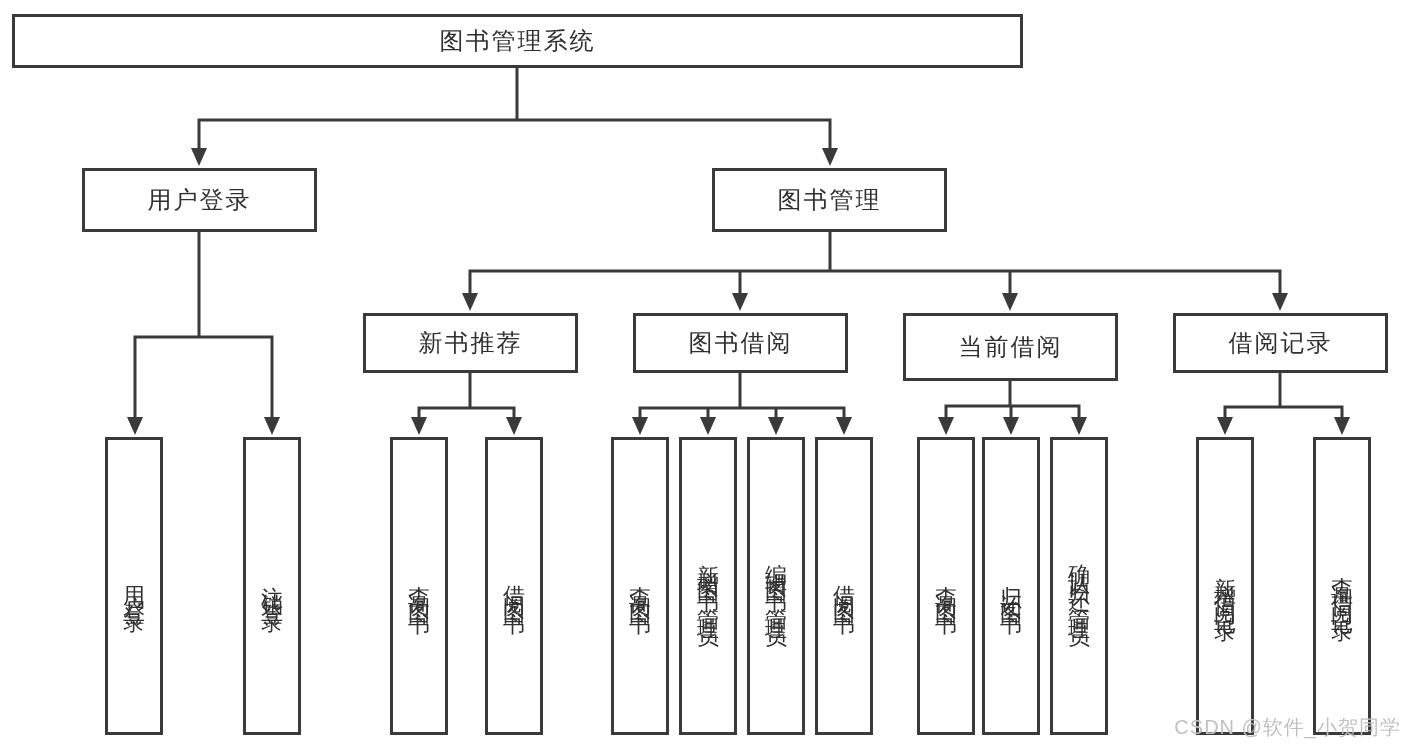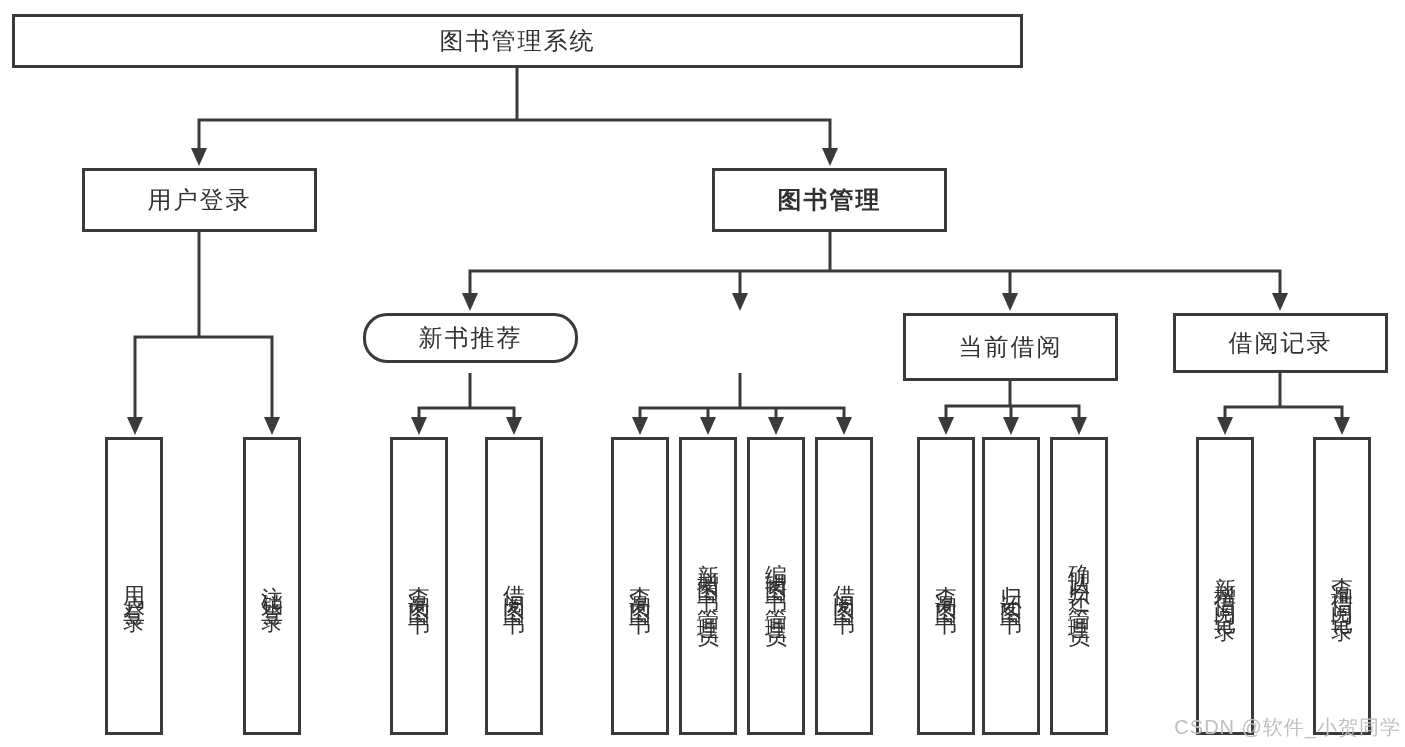--- a/index.html
+++ b/index.html
@@ -25,23 +25,23 @@
   }
   .h-node span{font-size:24px;letter-spacing:2px;white-space:nowrap;}
   .v-node span{
     writing-mode:vertical-rl;text-orientation:mixed;
     font-size:22px;letter-spacing:9px;line-height:1;white-space:nowrap;
   }
   
   .n-root{left:12px;top:14px;width:1011px;height:54px;}
   
   .n-userlogin{left:82px;top:168px;width:235px;height:64px;}
-  .n-bookmgmt{left:712px;top:168px;width:235px;height:64px;font-weight:bold;}
+  .n-bookmgmt{left:712px;top:168px;width:235px;height:64px;}
   
-  .n-newbook{left:363px;top:313px;width:215px;height:50px;border-radius:24px;}
+  .n-newbook{left:363px;top:313px;width:215px;height:60px;}
   .n-bookborrow{left:633px;top:313px;width:215px;height:60px;}
   .n-curborrow{left:903px;top:313px;width:215px;height:68px;}
   .n-borrowrec{left:1173px;top:313px;width:215px;height:60px;}
   
   .leaf{top:437px;width:58px;height:298px;}
   .n-a1{left:105px;} .n-a2{left:243px;}
   .n-b1{left:390px;} .n-b2{left:485px;}
   .n-c1{left:611px;} .n-c2{left:679px;} .n-c3{left:747px;} .n-c4{left:815px;}
   .n-d1{left:917px;} .n-d2{left:982px;} .n-d3{left:1050px;}
   .n-e1{left:1196px;} .n-e2{left:1313px;}
@@ -106,20 +106,23 @@
   <div class="node h-node n-userlogin">
     <span>用户登录</span>
   </div>
   <div class="node h-node n-bookmgmt">
     <span>图书管理</span>
   </div>
 
   <div class="node h-node n-newbook">
     <span>新书推荐</span>
   </div>
+  <div class="node h-node n-bookborrow">
+    <span>图书借阅</span>
+  </div>
   <div class="node h-node n-curborrow">
     <span>当前借阅</span>
   </div>
   <div class="node h-node n-borrowrec">
     <span>借阅记录</span>
   </div>
 
   <div class="node v-node leaf n-a1">
     <span>用户登录</span>
   </div>

